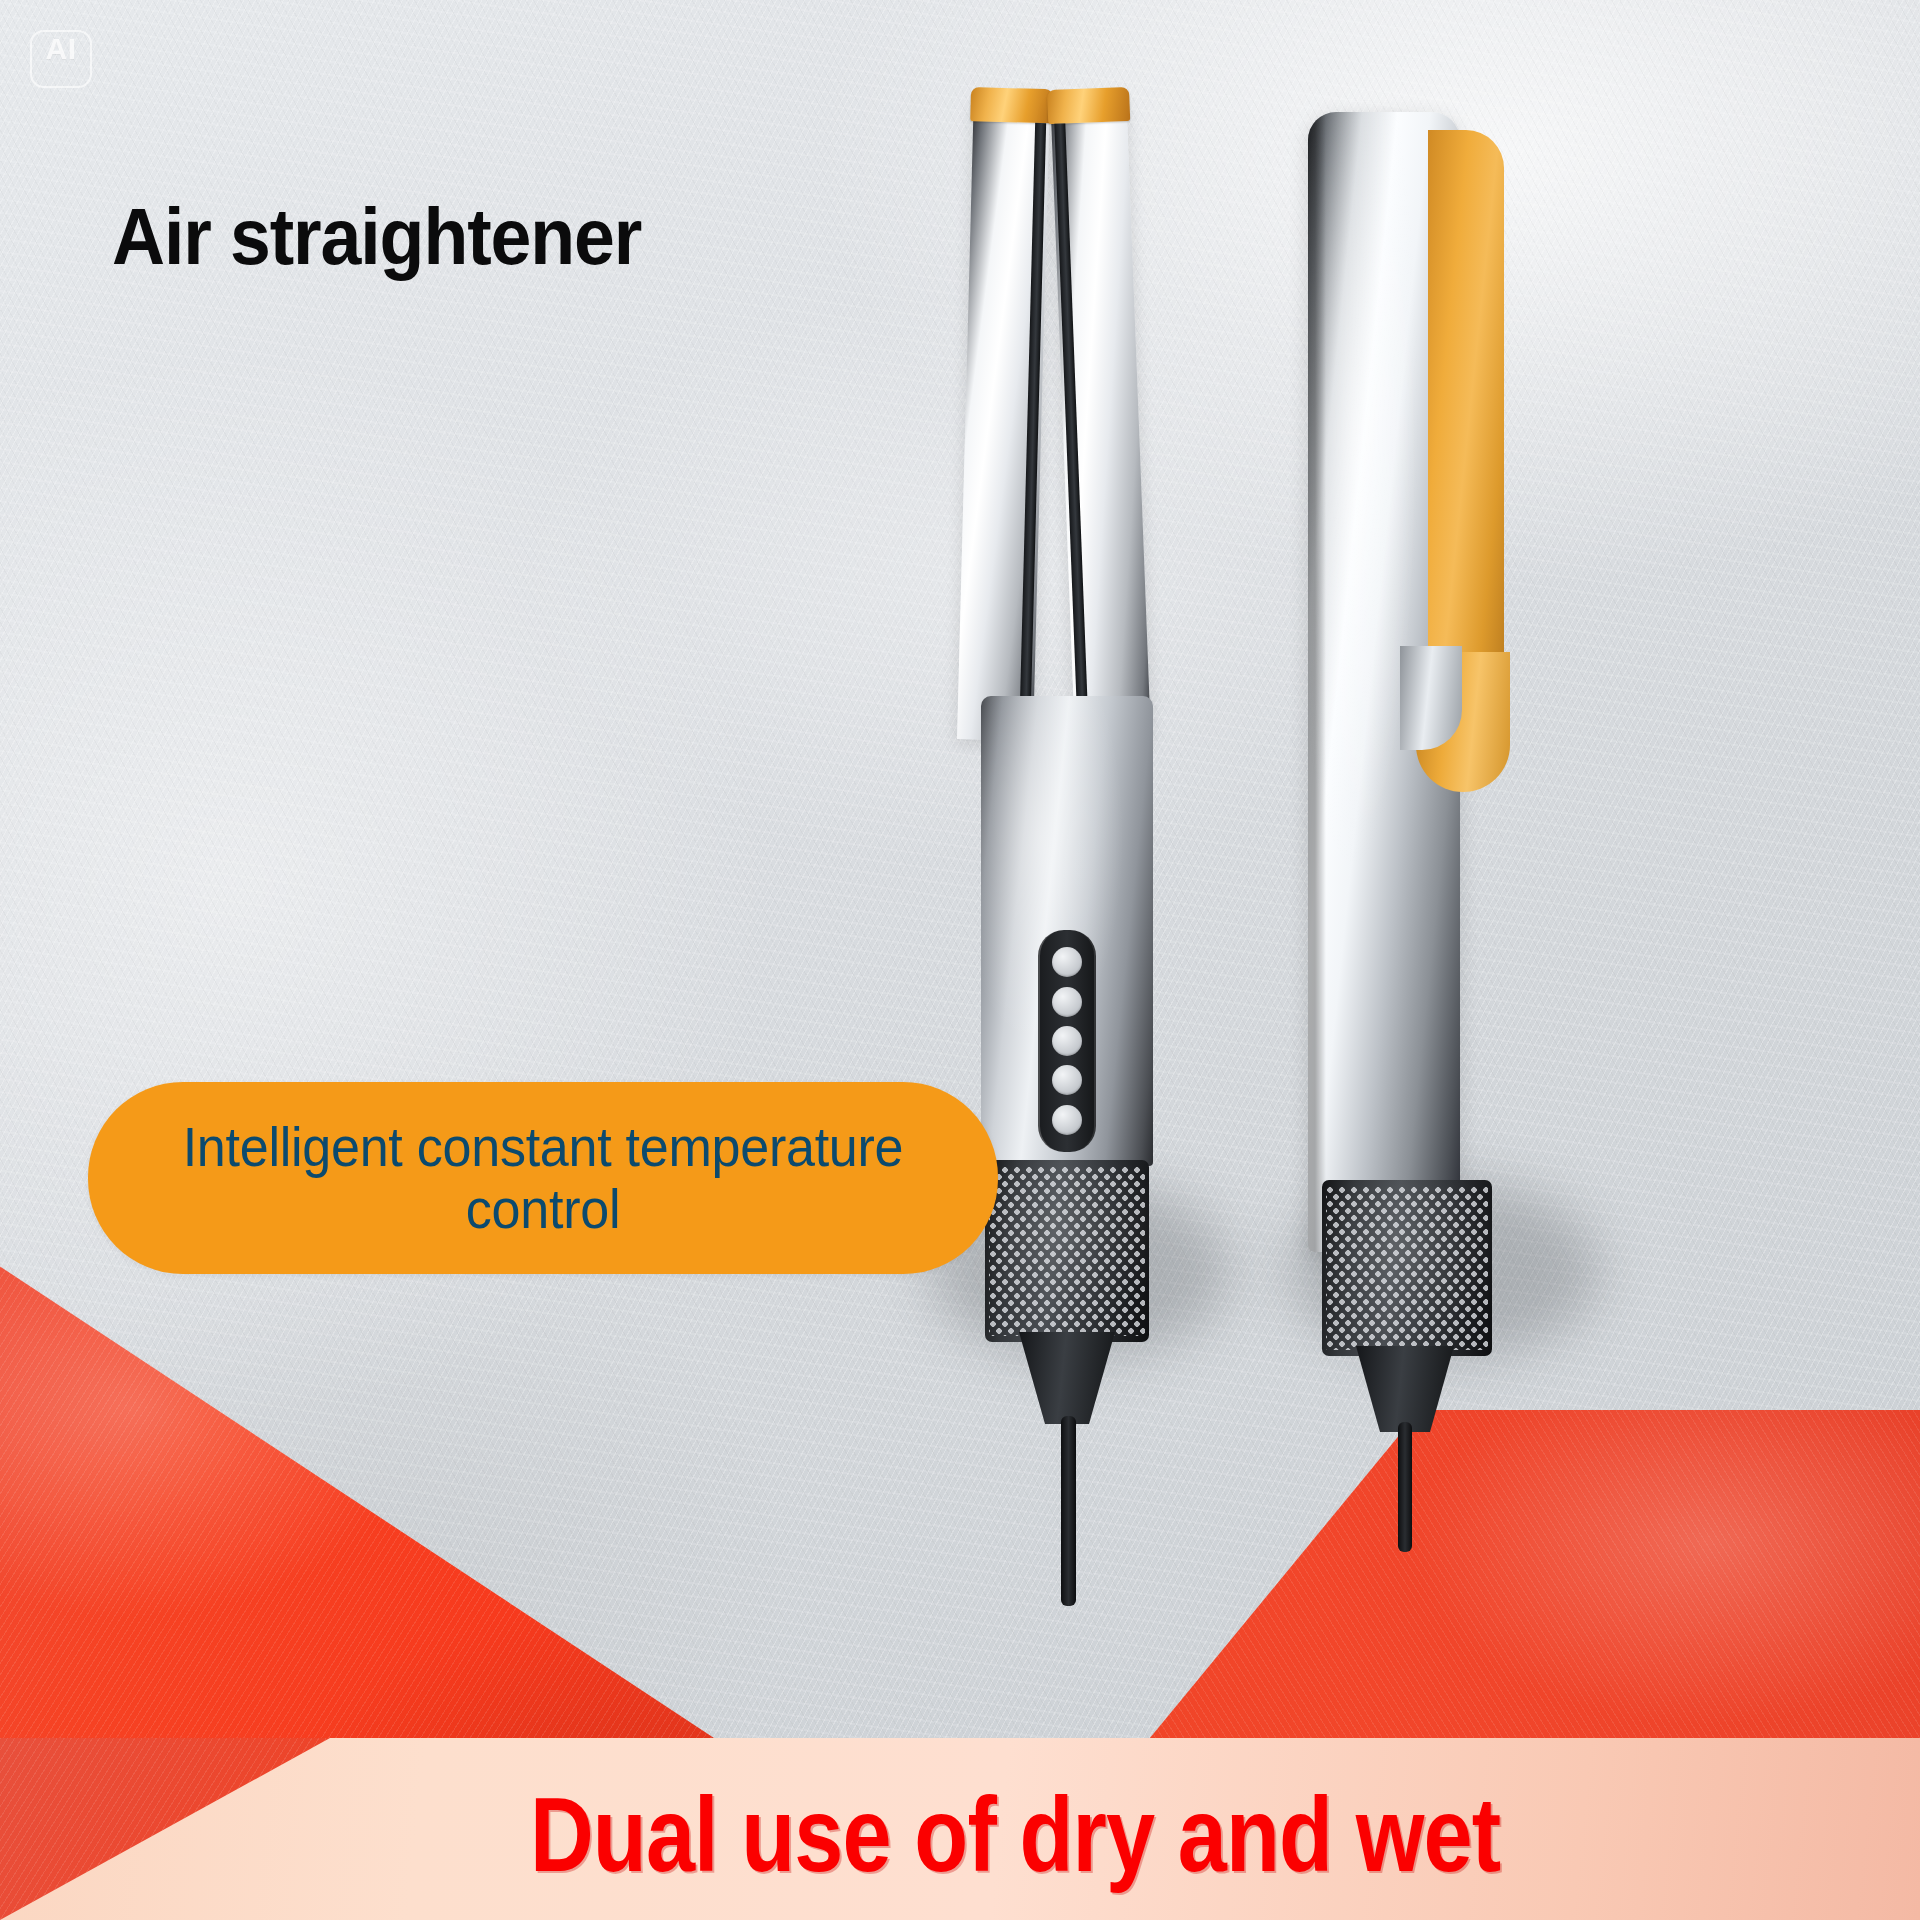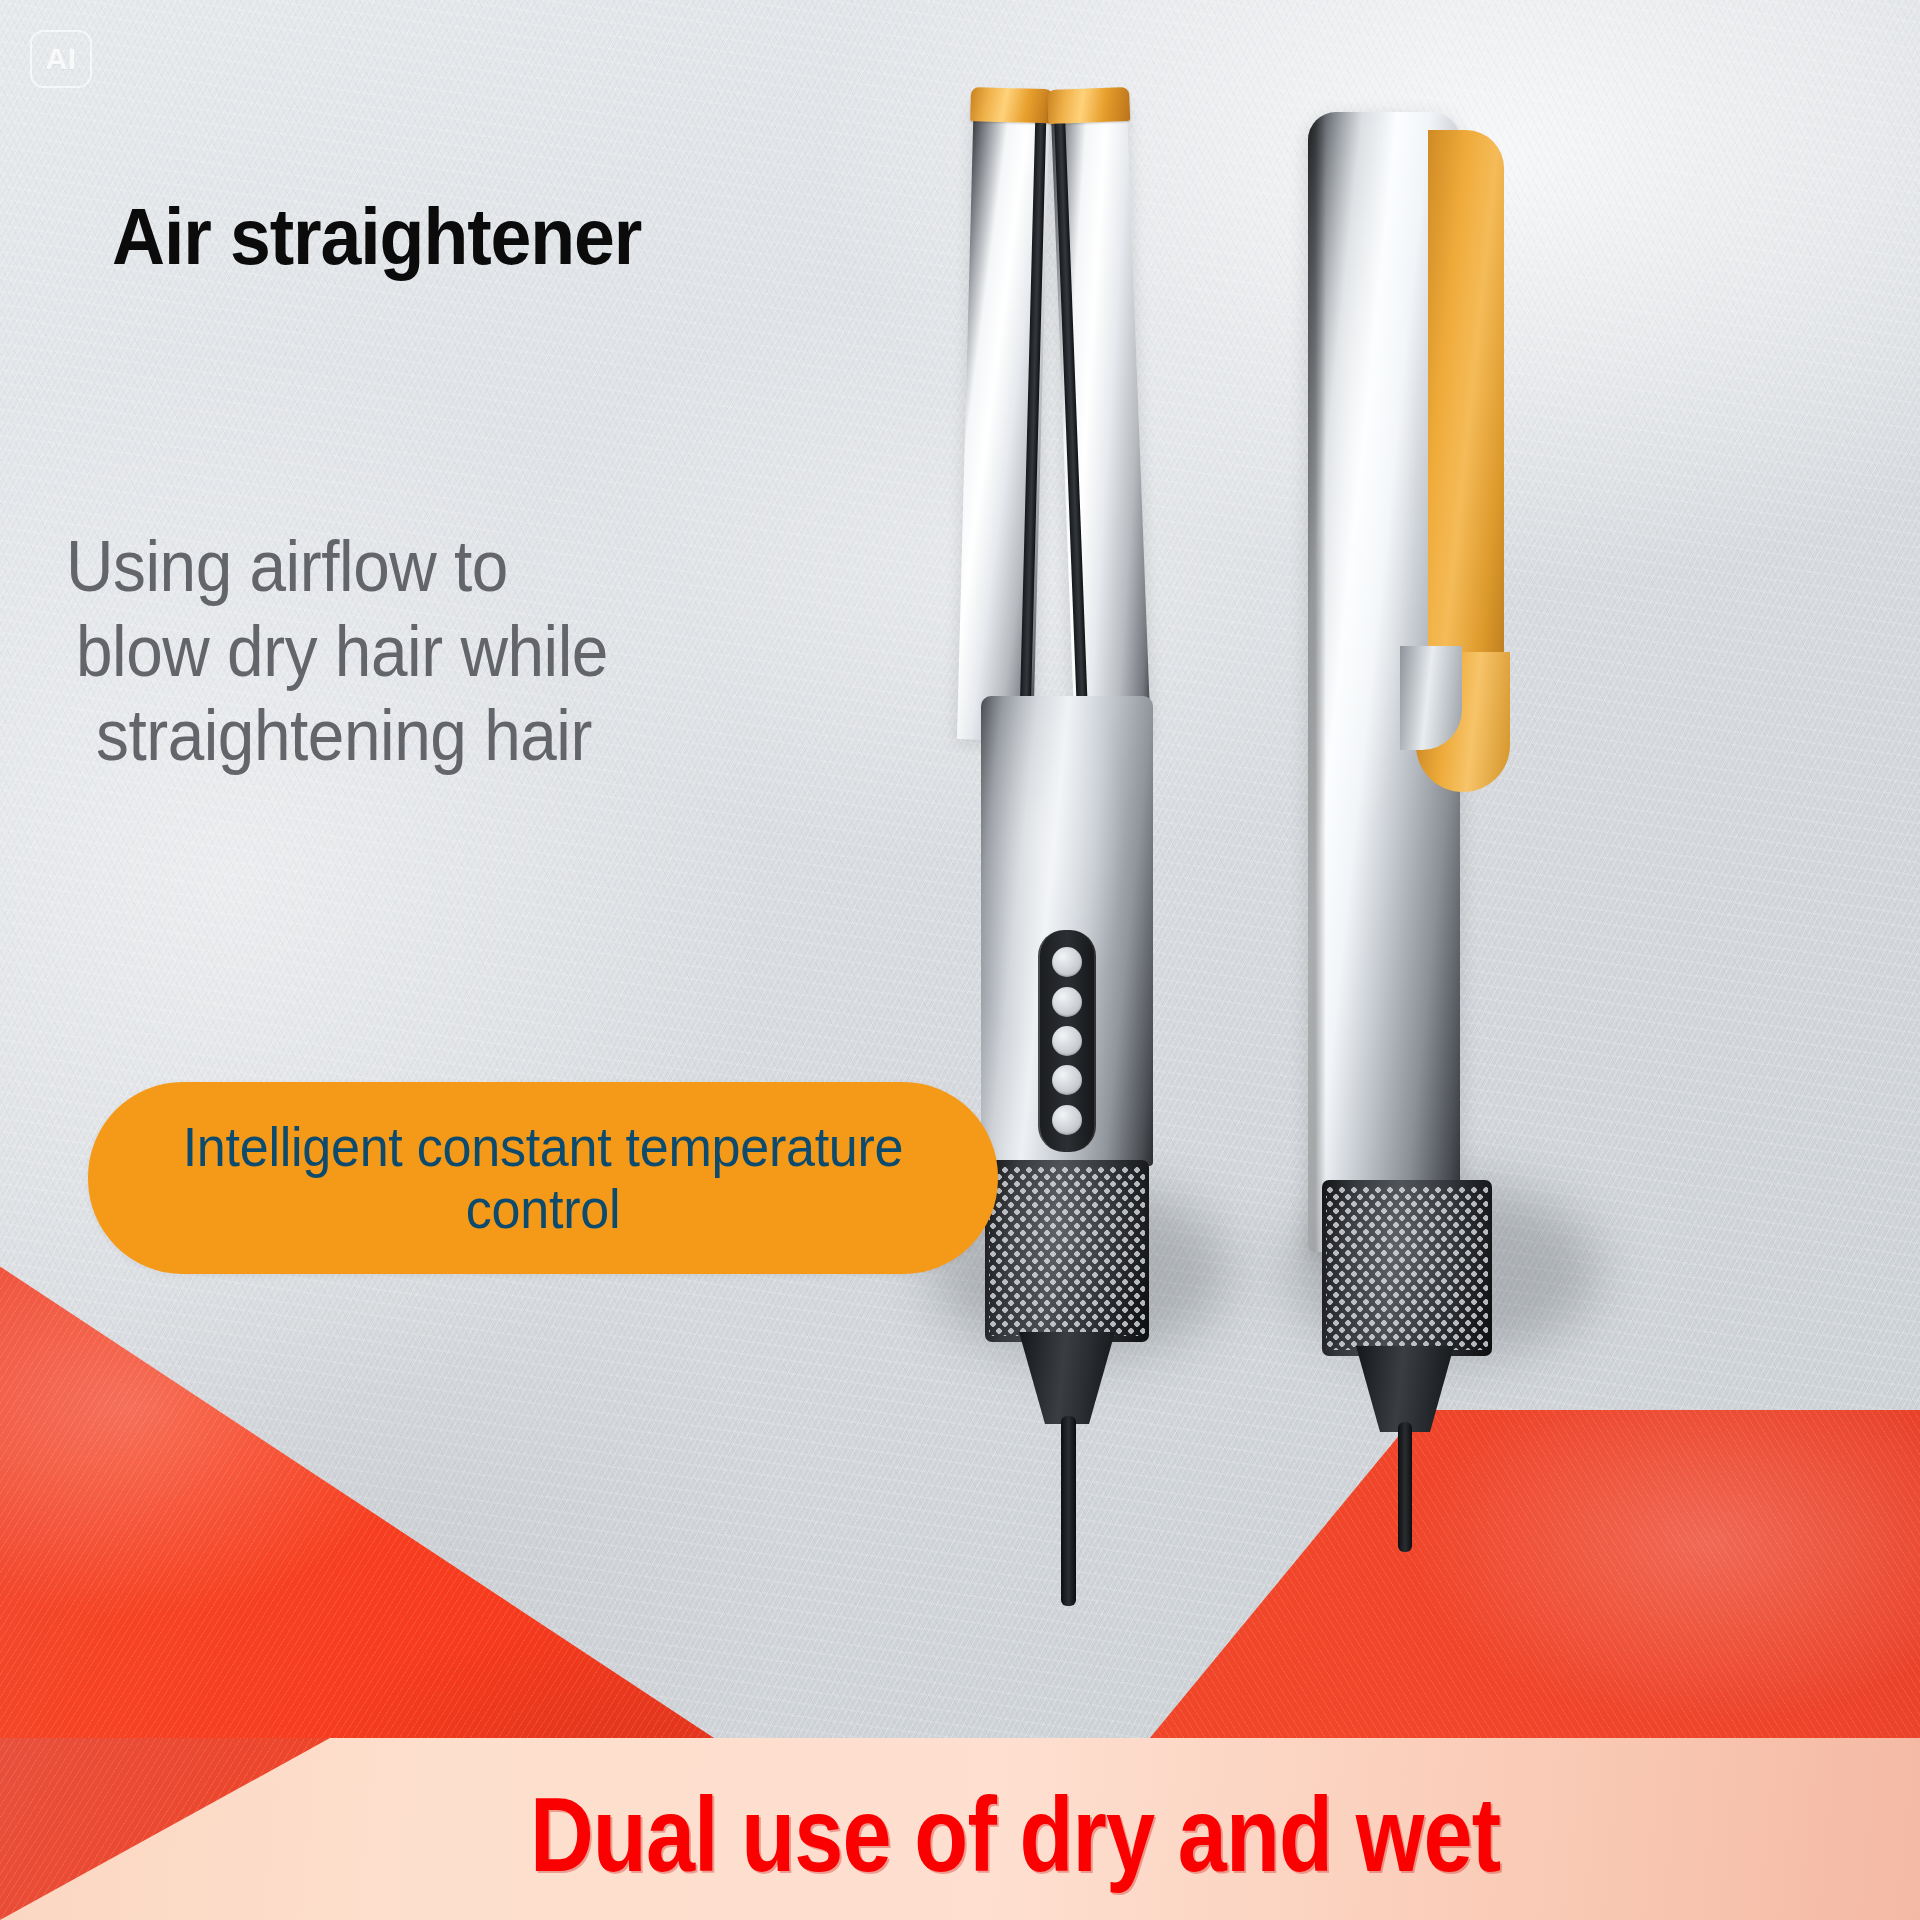--- a/index.html
+++ b/index.html
@@ -36,21 +36,21 @@
       radial-gradient(ellipse 600px 520px at 20% 82%, rgba(0,0,0,.035), rgba(0,0,0,0) 70%);
   }
 
   
   #ai-badge {
     position:absolute; left:30px; top:30px;
     width:62px; height:58px; border-radius:14px;
     border:2px solid rgba(255,255,255,.62);
     color:rgba(255,255,255,.80);
     font-size:30px; font-weight:700; letter-spacing:.5px;
-    display:flex; align-items:center; justify-content:center;
+    display:flex; justify-content:center;
     text-shadow:0 1px 1px rgba(0,0,0,.05);
     z-index:60;
   }
 
   
   #headline {
     position:absolute; left:112px; top:191px;
     font-size:79px; font-weight:700; color:#0b0b0c;
     letter-spacing:-1.2px;
     transform:scaleX(.93); transform-origin:left center;
@@ -299,25 +299,20 @@
     <div id="shell-closed"></div>
     <div id="gold-clip"></div>
     <div id="gold-hook"></div>
     <div class="vent" id="vent-closed"></div>
     <div id="nozzle-closed"></div>
     <div id="cord-closed"></div>
   </div>
 
   <div id="headline">Air straightener</div>
 
-  <div id="subhead">
-    <span class="ln l1">Using airflow to</span>
-    <span class="ln l2">blow dry hair while</span>
-    <span class="ln l3">straightening hair</span>
-  </div>
 
   <div class="pill" id="pill-1">
     <span class="txt">Intelligent constant temperature control</span>
   </div>
 
   <div id="red-left"></div>
   <div id="red-right"></div>
 
   <div id="footer-band"></div>
   <div id="footer-wedge"></div>

